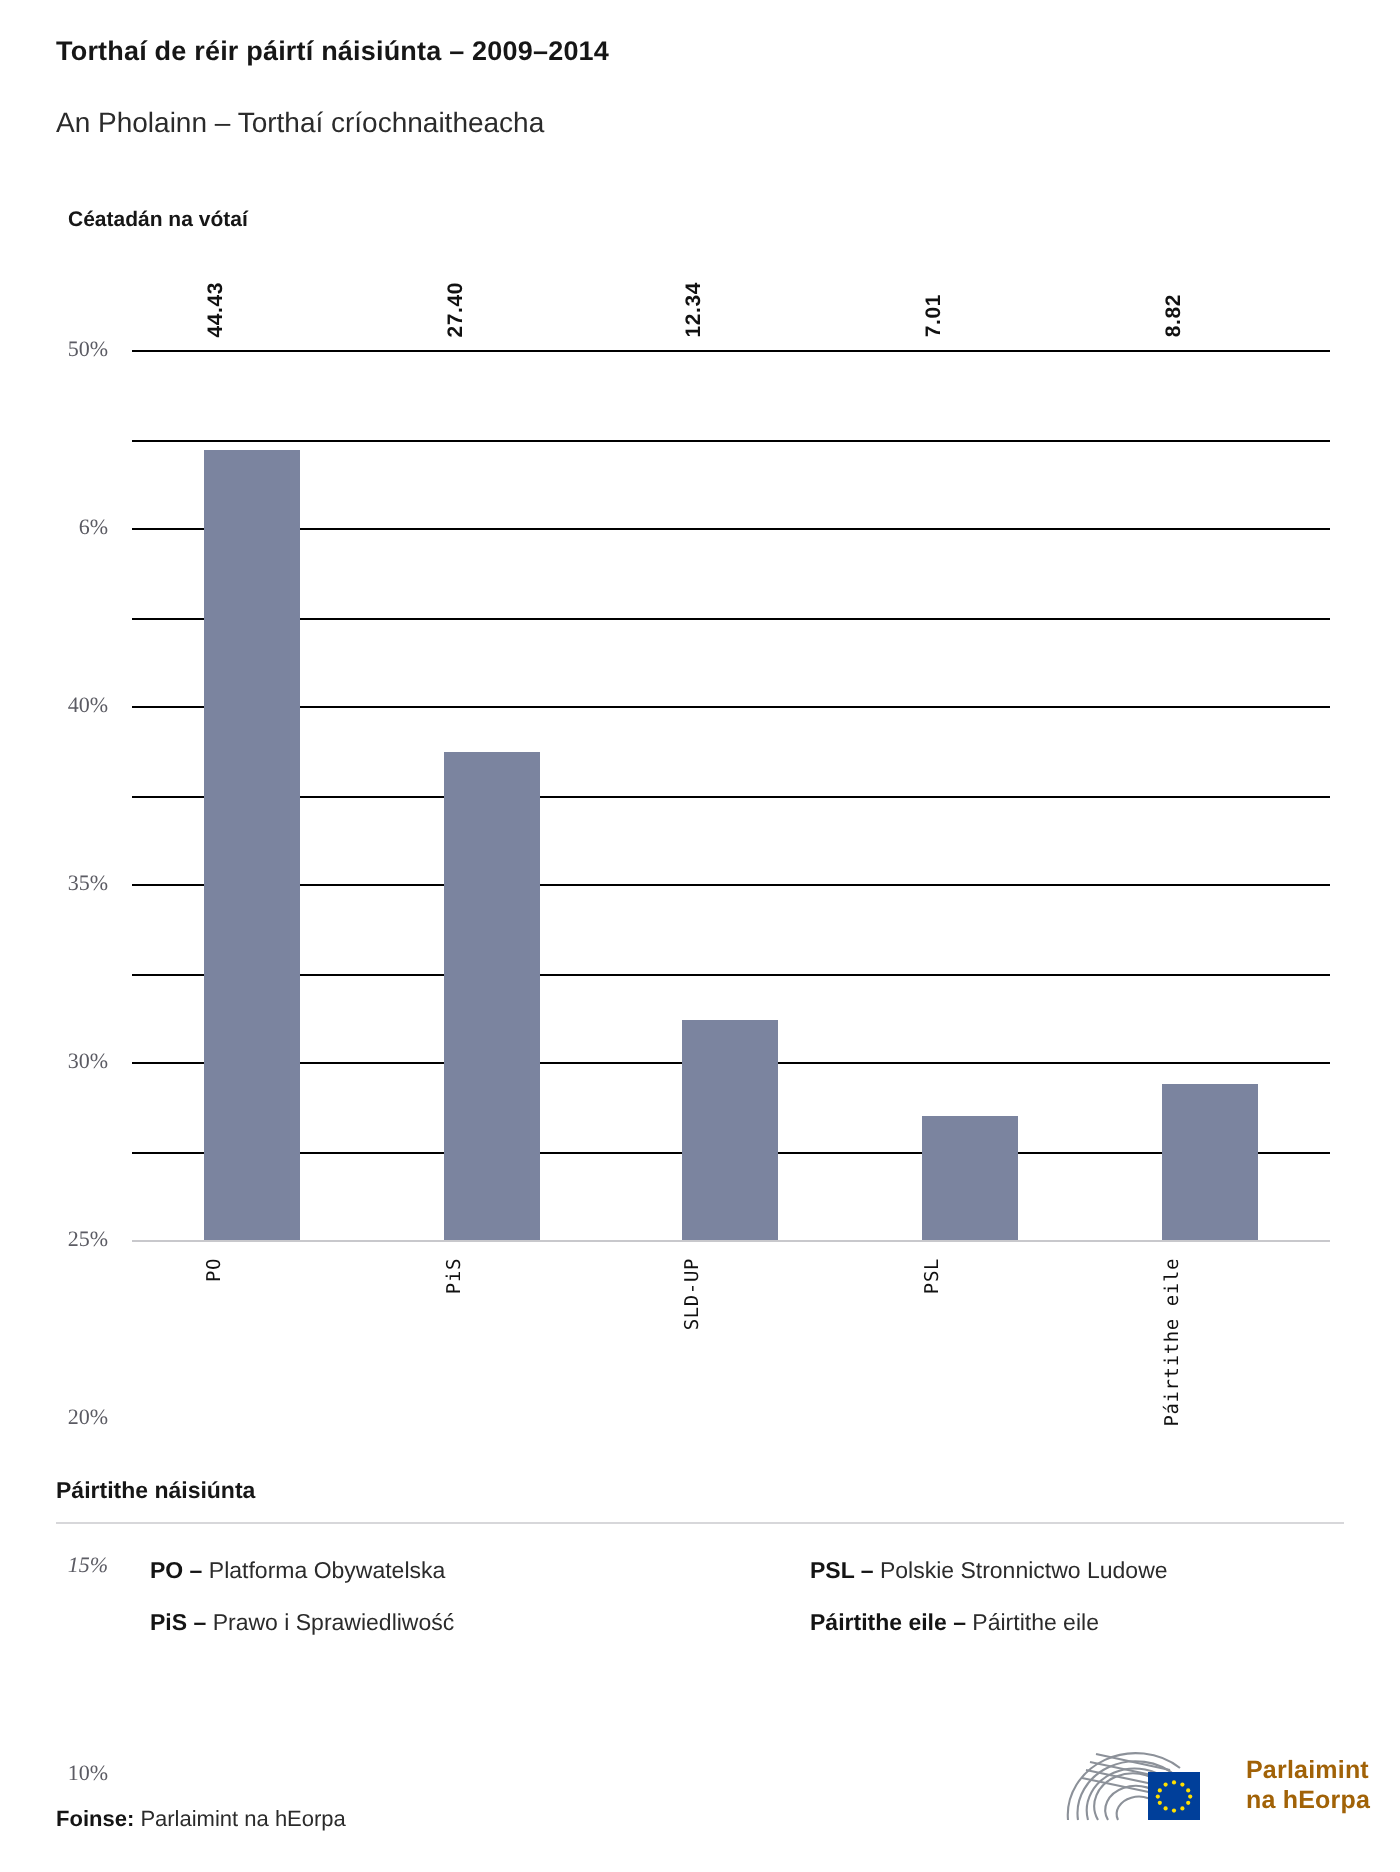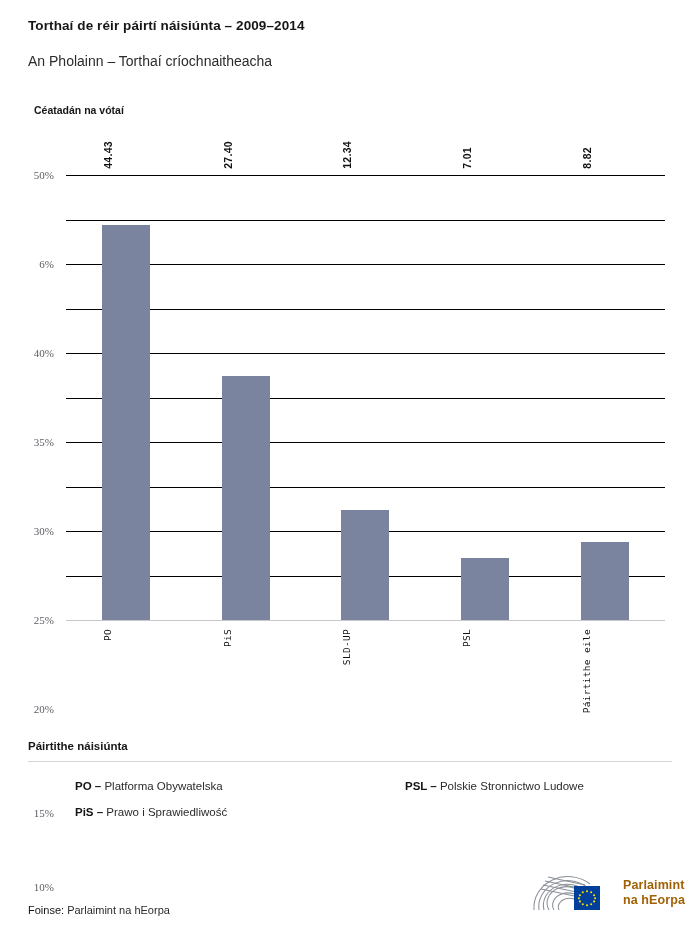--- a/index.html
+++ b/index.html
@@ -105,21 +105,21 @@
     font-size: 11.5px; color: #2b2b2b;
     line-height: 1.35; margin-bottom: 10px;
   }
   .legend-item b { color: #141414; font-weight: bold; padding-left: 47px; }
 
   
   .source {
     position: absolute; left: 28px; top: 904px;
     font-size: 11px; color: #2b2b2b;
   }
-  .source b { font-weight: normal; color: #141414; }
+  .source b { font-weight: bold; color: #141414; }
 
   .logo {
     position: absolute; left: 528px; top: 872px;
     display: flex; align-items: center; gap: 9px;
   }
   .logo-mark { width: 86px; height: 42px; display: block; }
   .logo-text {
     font-size: 12.5px; font-weight: bold; color: #a16207;
     line-height: 1.18; letter-spacing: .1px;
   }
@@ -134,21 +134,21 @@
 <div class="axis-heading">Céatadán na vótaí</div>
 
 <div class="plot">
   <div id="gridlines">
       <div class="gridline baseline" style="top: 445px;"></div>
       <div class="gridline" style="top: 400.5px;"></div>
       <div class="gridline" style="top: 356px;">
         <div class="ytick" style="top: 356px;">10%</div>
       </div>
       <div class="gridline" style="top: 311.5px;">
-        <div class="ytick" style="top: 326px;">15%</div>
+        <div class="ytick" style="top: 296px; font-style: italic;">15%</div>
       </div>
       <div class="gridline" style="top: 267px; text-decoration: underline;">
         <div class="ytick" style="top: 267px;">20%</div>
       </div>
       <div class="gridline" style="top: 222.5px;">
         <div class="ytick" style="top: 222.5px;">25%</div>
       </div>
       <div class="gridline" style="top: 178px;">
         <div class="ytick" style="top: 178px;">30%</div>
       </div>
@@ -202,20 +202,21 @@
 <div class="legend">
   <div class="legend-title">Páirtithe náisiúnta</div>
   <div class="legend-rule"></div>
   <div class="legend-cols">
     <div class="legend-col left" id="legend-left">
         <div class="legend-item"><b>PO –</b><span> Platforma Obywatelska</span></div>
         <div class="legend-item"><b>PiS –</b><span> Prawo i Sprawiedliwość</span></div>
       </div>
     <div class="legend-col right" id="legend-right">
         <div class="legend-item"><b>PSL –</b><span> Polskie Stronnictwo Ludowe</span></div>
+        <div class="legend-item"><b>Páirtithe eile –</b><span> Páirtithe eile</span></div>
       </div>
   </div>
 </div>
 
 <div class="source">
   <b>Foinse:</b>
   <span>Parlaimint na hEorpa</span>
 </div>
 
 <div class="logo">

